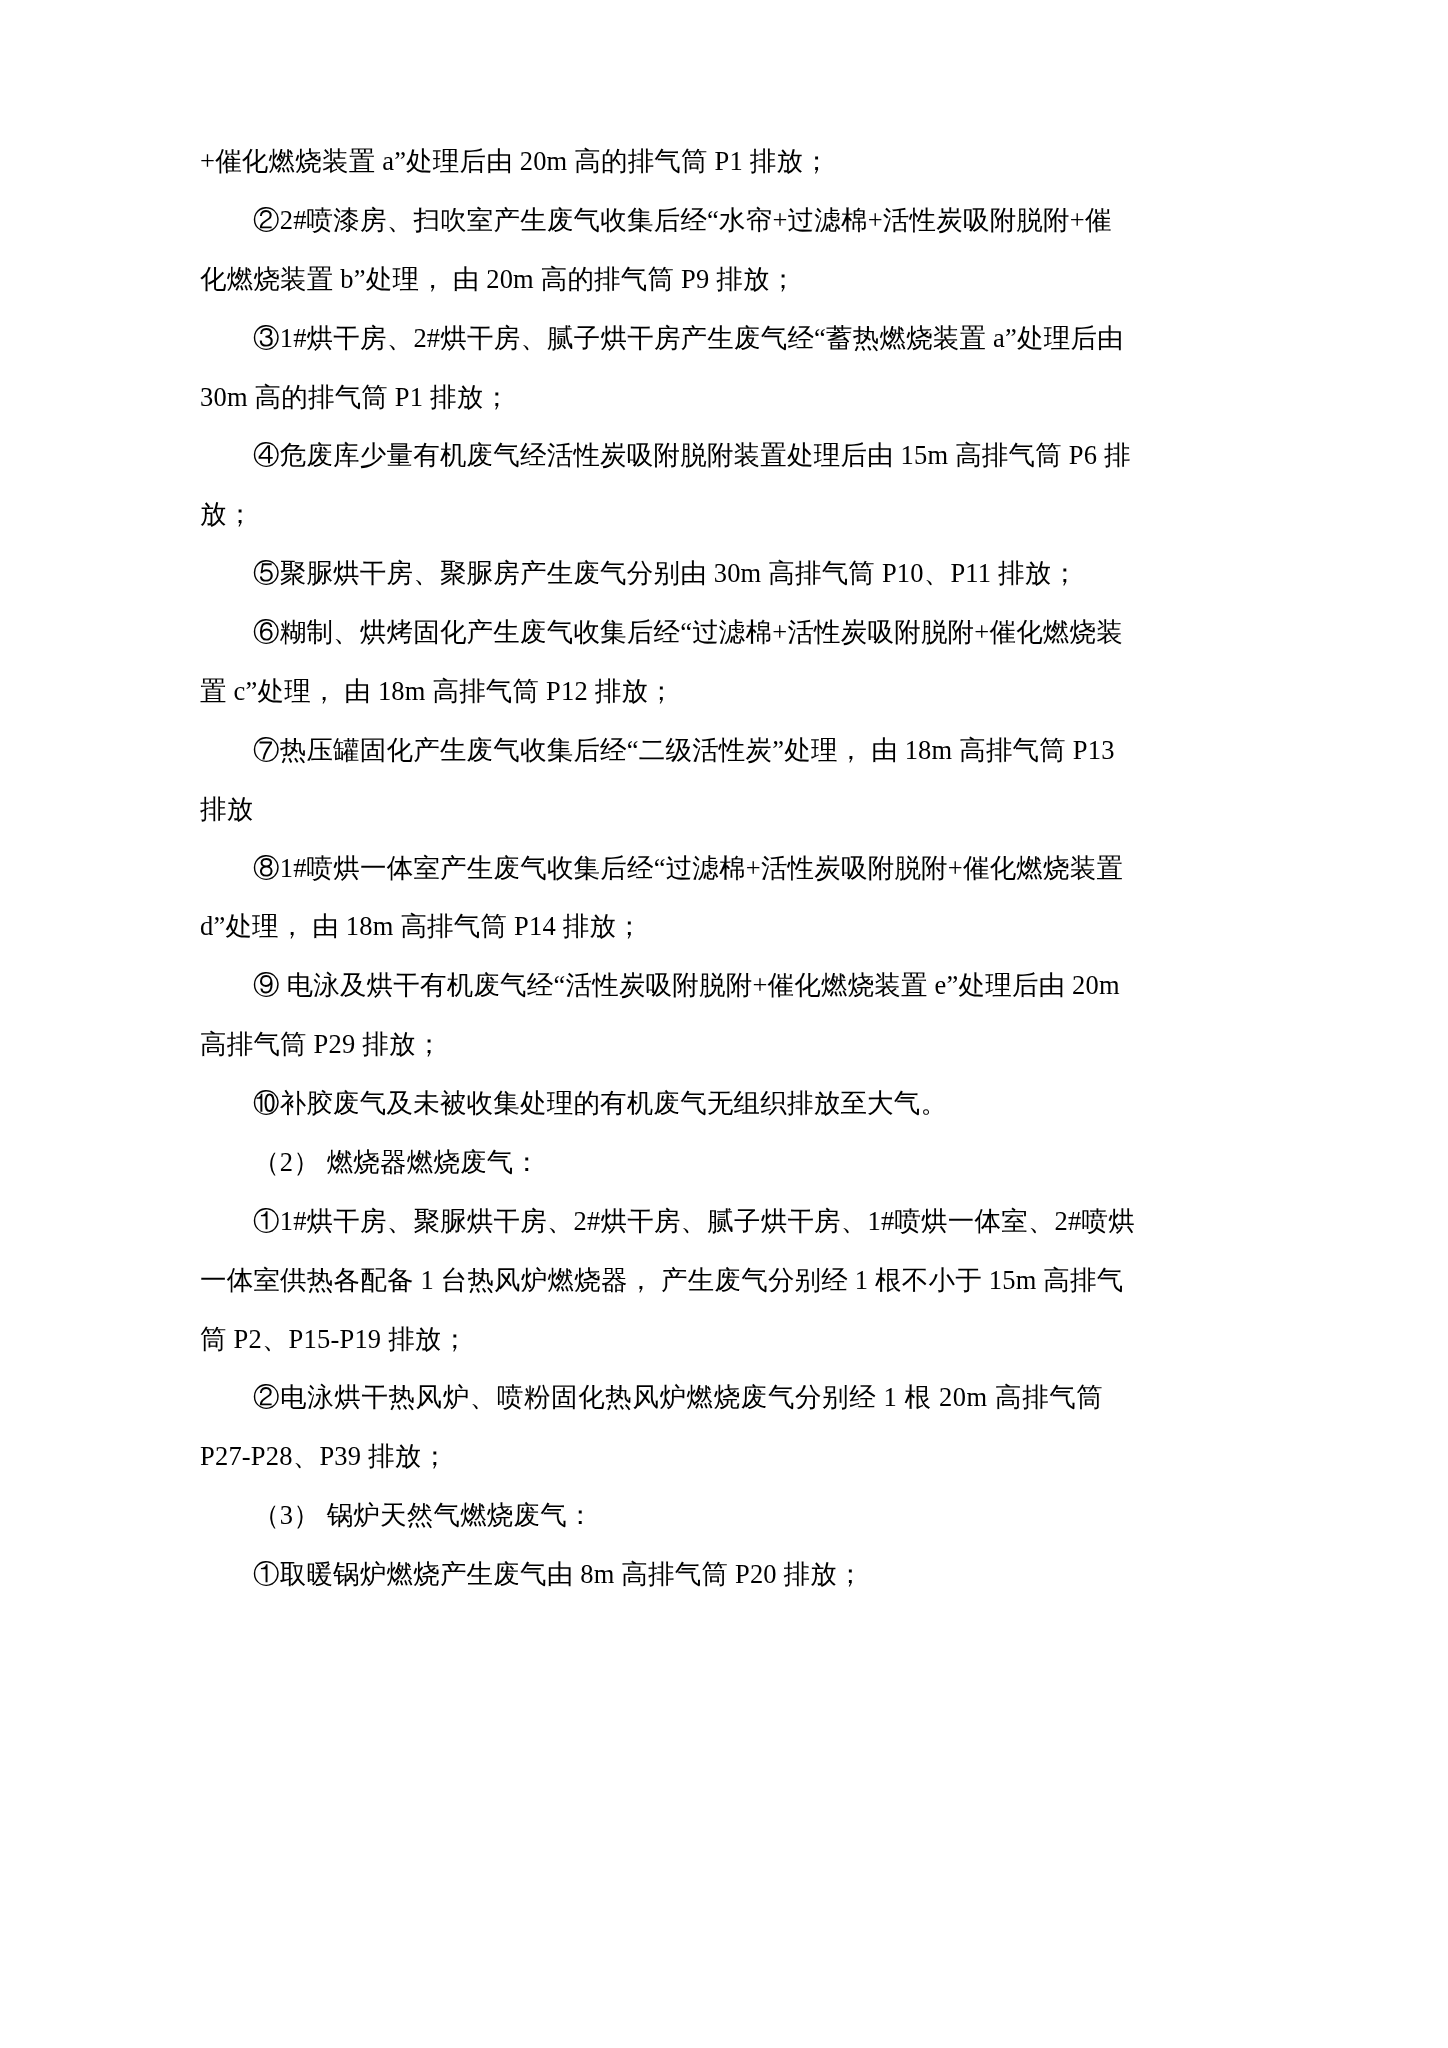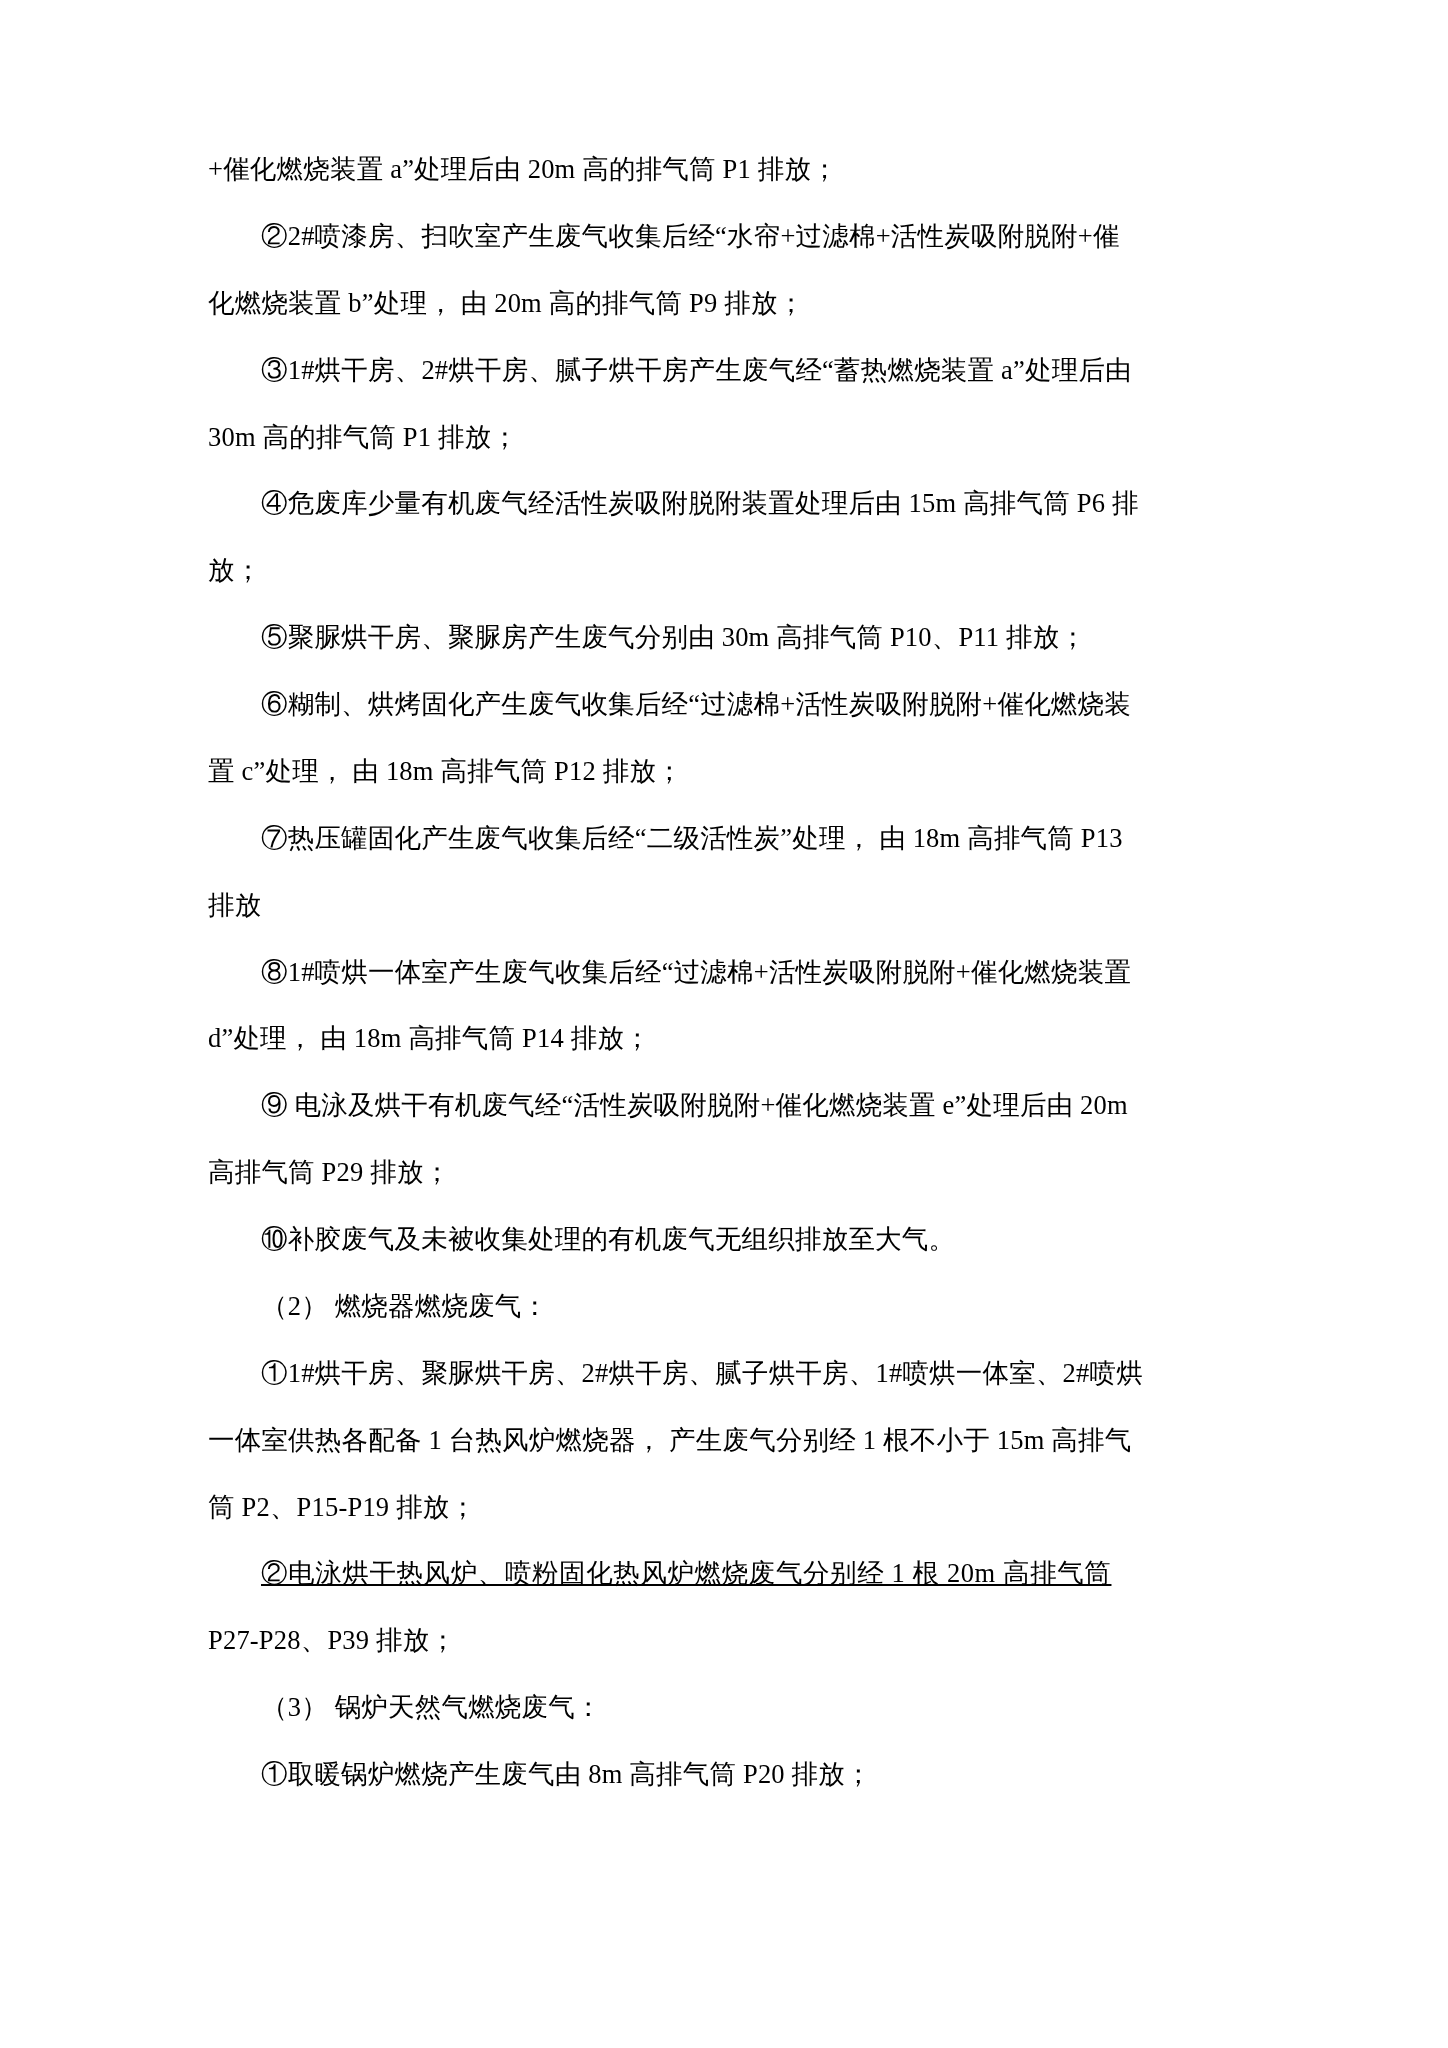--- a/index.html
+++ b/index.html
@@ -22,30 +22,29 @@
     background: #ffffff;
   }
   .doc-body {
     font-size: 26.5px;
     line-height: 1.92;
     text-align: justify;
     text-justify: inter-ideograph;
     letter-spacing: 0.2px;
   }
   .para {
-    margin: 16px;
+    margin: 8px;
     text-indent: 2em;
     white-space: normal;
   }
   .para.cont {
     text-indent: 0;
   }
   .para.wide {
     letter-spacing: 0.6px;
-    text-decoration: underline;
   }
 </style>
 </head>
 <body>
 
 <div class="page">
   <div class="doc-body">
 
     <p class="para cont">+催化燃烧装置 a”处理后由 20m 高的排气筒 P1 排放；</p>
     <p class="para">②2#喷漆房、扫吹室产生废气收集后经“水帘+过滤棉+活性炭吸附脱附+催</p>

